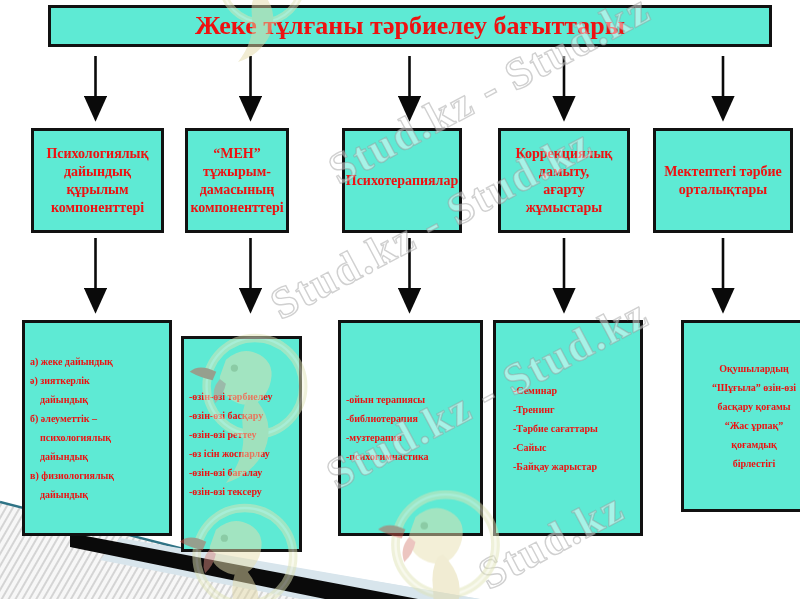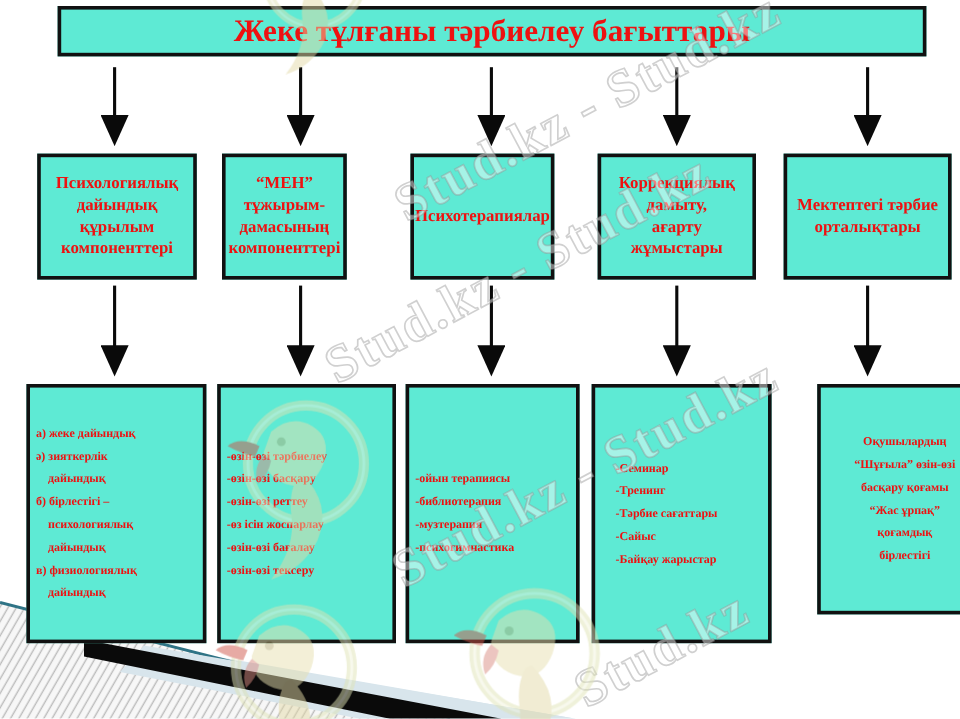--- a/index.html
+++ b/index.html
@@ -22,21 +22,21 @@
   .bot.leftalign .txt{text-align:left;padding:0 2px 0 5px;}
   .line{display:block;white-space:nowrap;}
   
   #m1{left:31px;top:128px;width:133px;height:105px;}
   #m2{left:185px;top:128px;width:104px;height:105px;}
   #m3{left:342px;top:128px;width:120px;height:105px;}
   #m4{left:498px;top:128px;width:132px;height:105px;}
   #m5{left:653px;top:128px;width:140px;height:105px;}
   
   #b1{left:22px;top:320px;width:150px;height:216px;}
-  #b2{left:181px;top:320px;width:149px;height:216px;}
+  #b2{left:181px;top:336px;width:121px;height:216px;}
   #b3{left:338px;top:320px;width:145px;height:216px;}
   #b4{left:493px;top:320px;width:150px;height:216px;padding-left:12px;}
   #b5{left:649px;top:320px;width:146px;height:192px;margin-left:32px;}
   
   .wm{
     position:absolute;z-index:3;font-weight:bold;font-size:44px;letter-spacing:2px;
     color:rgba(255,255,255,0.45);
     -webkit-text-stroke:1.4px rgba(150,150,150,0.45);
     transform-origin:0 0;transform:rotate(-28deg);white-space:nowrap;pointer-events:none;
   }
@@ -124,21 +124,21 @@
       <span class="line">Мектептегі тәрбие</span>
       <span class="line">орталықтары</span>
     </div>
   </div>
 
   <div class="box bot leftalign" id="b1">
     <div class="txt">
       <span class="line">а) жеке дайындық</span>
       <span class="line">ә) зияткерлік</span>
       <span class="line">&nbsp;&nbsp;&nbsp;&nbsp;дайындық</span>
-      <span class="line">б) бірлестігі –</span>
+      <span class="line">б) әлеуметтік –</span>
       <span class="line">&nbsp;&nbsp;&nbsp;&nbsp;психологиялық</span>
       <span class="line">&nbsp;&nbsp;&nbsp;&nbsp;дайындық</span>
       <span class="line">в) физиологиялық</span>
       <span class="line">&nbsp;&nbsp;&nbsp;&nbsp;дайындық</span>
     </div>
   </div>
   <div class="box bot leftalign" id="b2">
     <div class="txt">
       <span class="line">-өзін-өзі тәрбиелеу</span>
       <span class="line">-өзін-өзі басқару</span>

